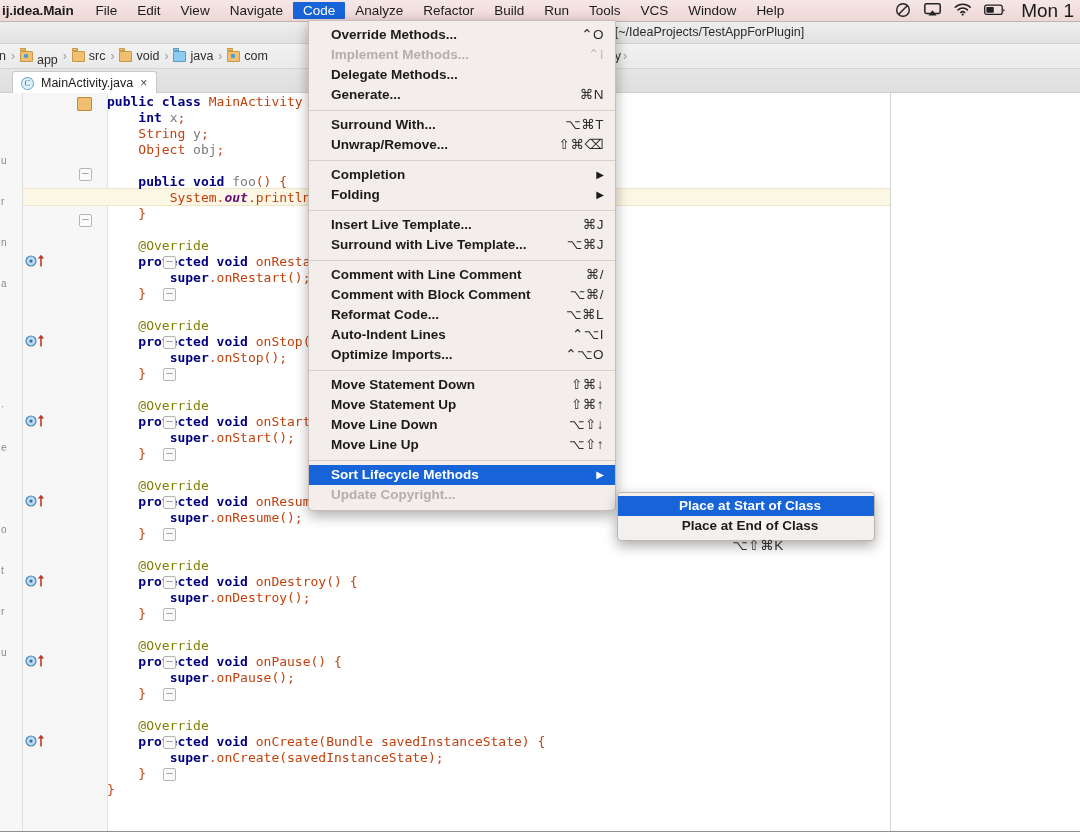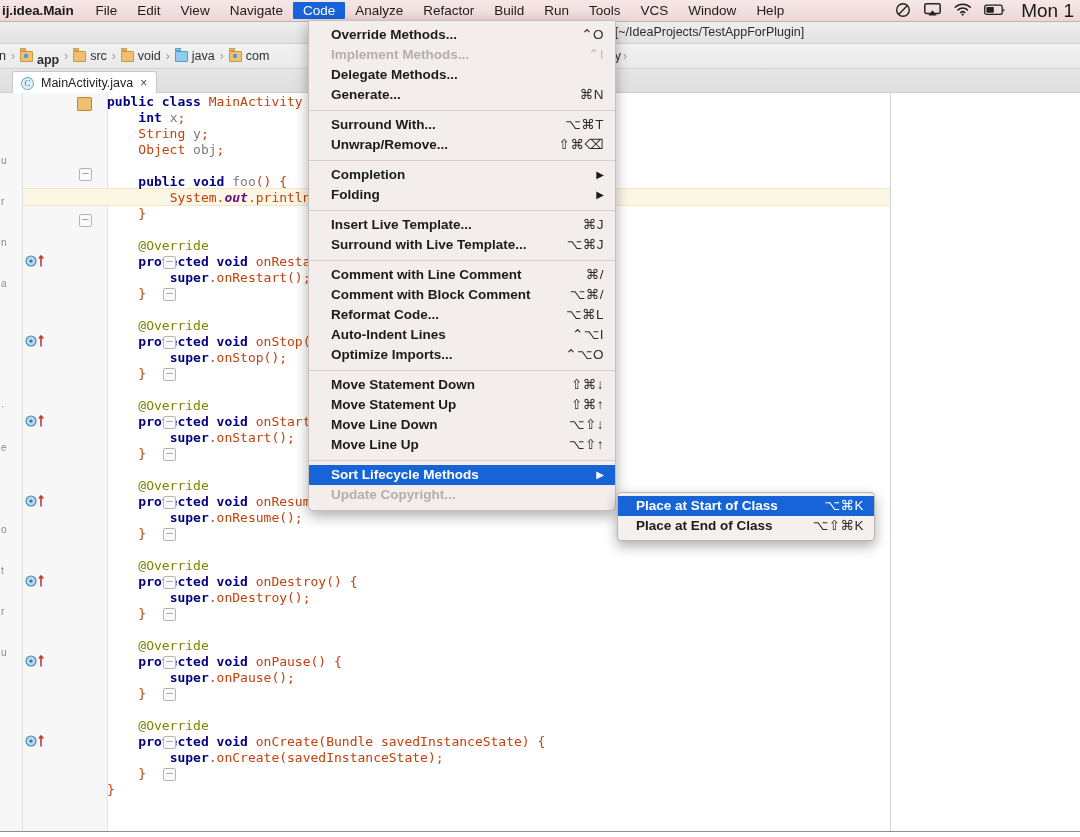--- a/index.html
+++ b/index.html
@@ -46,21 +46,21 @@
 
   
   .crumbbar {
     position: absolute; top: 22px; left: 0; width: 1080px; height: 25px;
     background: linear-gradient(to bottom,#f2f2f2,#eaeaea);
     border-bottom: 1px solid #d2d2d2;
     display: flex; align-items: center; font-size: 12.5px; color: #2f2f2f;
     box-sizing: border-box; overflow: hidden;
   }
   .crumb { display: flex; align-items: center; gap: 4px; padding: 0 3px; white-space: nowrap; }
-  .crumb.bold .crumb-label { font-weight: bold; margin-top: 7px; }
+  .crumb.bold .crumb-label { font-weight: normal; margin-top: 7px; }
   .crumb-sep { color: #9a9a9a; font-size: 12px; padding: 0 2px; }
   .folder {
     width: 13px; height: 11px; border-radius: 1.5px; position: relative; display:inline-block;
     background: #f0c070; box-shadow: inset 0 0 0 1px #c79a48;
   }
   .folder::before {
     content:""; position:absolute; top:-3px; left:0; width:6px; height:3px;
     background:#f0c070; border-radius:1px 1px 0 0; box-shadow: inset 0 0 0 1px #c79a48;
   }
   .folder.blue { background:#8ccdf0; box-shadow: inset 0 0 0 1px #5a9cc0; }
@@ -177,21 +177,21 @@
   
   .submenu {
     position: absolute; left: 617px; top: 492px; width: 258px;
     background: #f4f0ee;
     border: 1px solid #bdb3b1; border-radius: 4px;
     box-shadow: 0 5px 13px rgba(0,0,0,.33);
     padding: 3px 0 4px 0;
     font-size: 13.5px; color:#1b1b1b;
     box-sizing: border-box;
   }
-  .submenu .mi { padding: 0 10px 0 18px; height: 20px; line-height: 20px; }
+  .submenu .mi { padding: 0 10px 0 18px; height: 20px; line-height: 20px; flex-direction: column; }
 </style>
 </head>
 <body>
 
 <div id="root">
 
   <div class="menubar">
     <div class="mb-app">ij.idea.Main</div>
     <div id="mb-items" style="display:flex;align-items:flex-start;">
         <div class="mb-item">File</div>

